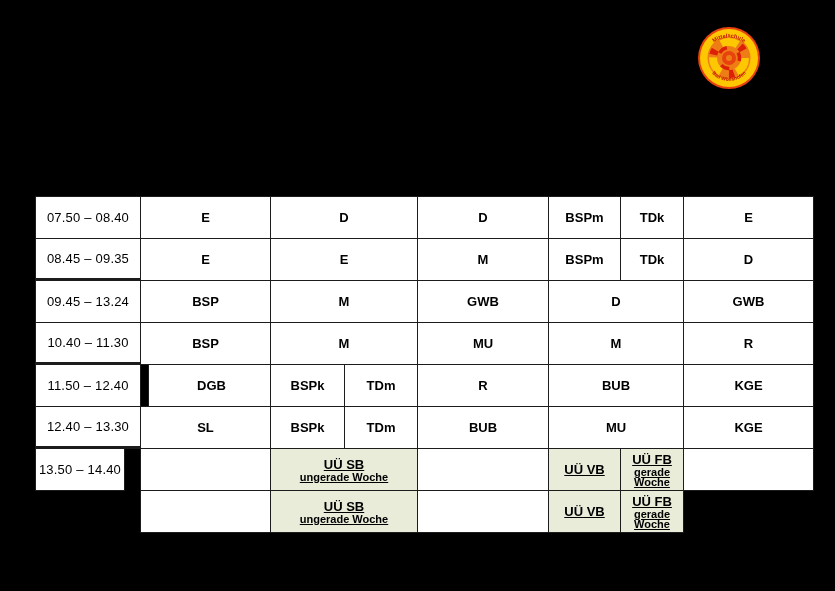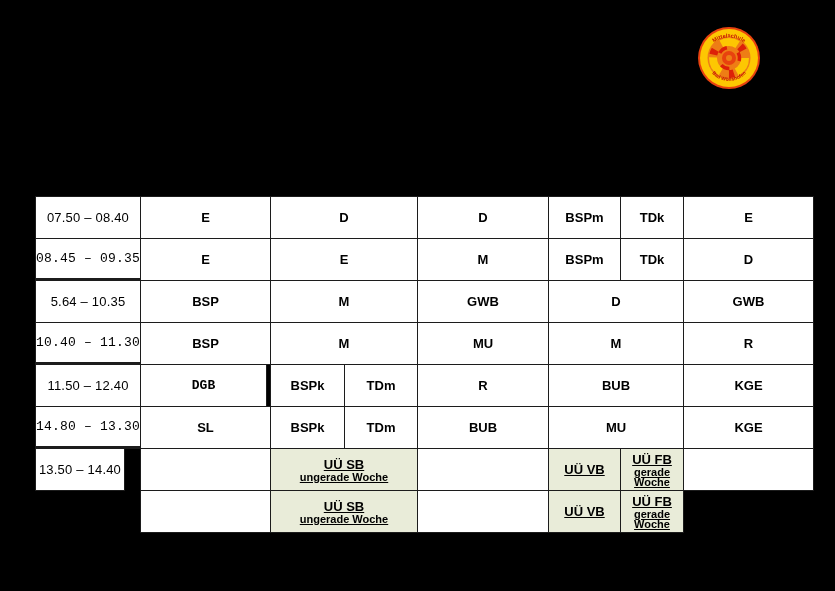--- a/index.html
+++ b/index.html
@@ -16,21 +16,21 @@
     background: var(--cell-bg, #fff);
     border: 1px solid var(--border-c, #1c1c1c);
     display: flex;
     flex-direction: column;
     align-items: center;
     justify-content: center;
     color: #000;
     overflow: hidden;
   }
   .cell.hl { background: var(--hl-bg, #e9ecd9); text-decoration: underline; }
-  .cell.thick { border-bottom-width: 3px; font-family: Liberation Mono, monospace; }
+  .cell.thick { border-bottom-width: 3px; }
   .cell .t {
     font-size: 13px;
     font-weight: bold;
     line-height: 15px;
     white-space: pre;
   }
   .cell.time-cell .t {
     font-size: 13px;
     font-weight: normal;
     letter-spacing: 0.2px;
@@ -108,21 +108,21 @@
       <div class="cell" style="left: 548px; top: 238px; width: 73px; height: 43px;">
         <div class="t">BSPm</div>
       </div>
       <div class="cell" style="left: 620px; top: 238px; width: 64px; height: 43px;">
         <div class="t">TDk</div>
       </div>
       <div class="cell" style="left: 683px; top: 238px; width: 131px; height: 43px;">
         <div class="t">D</div>
       </div>
       <div class="cell time-cell" style="left: 35px; top: 280px; width: 106px; height: 43px;">
-        <div class="t">5.64 – 10.35</div>
+        <div class="t">09.45 – 13.24</div>
       </div>
       <div class="cell" style="left: 140px; top: 280px; width: 131px; height: 43px;">
         <div class="t">BSP</div>
       </div>
       <div class="cell" style="left: 270px; top: 280px; width: 148px; height: 43px;">
         <div class="t">M</div>
       </div>
       <div class="cell" style="left: 417px; top: 280px; width: 132px; height: 43px;">
         <div class="t">GWB</div>
       </div>
@@ -146,40 +146,40 @@
       </div>
       <div class="cell" style="left: 548px; top: 322px; width: 136px; height: 43px;">
         <div class="t">M</div>
       </div>
       <div class="cell" style="left: 683px; top: 322px; width: 131px; height: 43px;">
         <div class="t">R</div>
       </div>
       <div class="cell time-cell" style="left: 35px; top: 364px; width: 106px; height: 43px;">
         <div class="t">11.50 – 12.40</div>
       </div>
-      <div class="cell" style="left: 140px; top: 364px; width: 127px; height: 43px; font-family: Liberation Mono, monospace;">
+      <div class="cell" style="left: 148px; top: 364px; width: 127px; height: 43px;">
         <div class="t">DGB</div>
       </div>
       <div class="cell" style="left: 270px; top: 364px; width: 75px; height: 43px;">
         <div class="t">BSPk</div>
       </div>
       <div class="cell" style="left: 344px; top: 364px; width: 74px; height: 43px;">
         <div class="t">TDm</div>
       </div>
       <div class="cell" style="left: 417px; top: 364px; width: 132px; height: 43px;">
         <div class="t">R</div>
       </div>
       <div class="cell" style="left: 548px; top: 364px; width: 136px; height: 43px;">
         <div class="t">BUB</div>
       </div>
       <div class="cell" style="left: 683px; top: 364px; width: 131px; height: 43px;">
         <div class="t">KGE</div>
       </div>
       <div class="cell thick time-cell" style="left: 35px; top: 406px; width: 106px; height: 43px;">
-        <div class="t">14.80 – 13.30</div>
+        <div class="t">12.40 – 13.30</div>
       </div>
       <div class="cell" style="left: 140px; top: 406px; width: 131px; height: 43px;">
         <div class="t">SL</div>
       </div>
       <div class="cell" style="left: 270px; top: 406px; width: 75px; height: 43px;">
         <div class="t">BSPk</div>
       </div>
       <div class="cell" style="left: 344px; top: 406px; width: 74px; height: 43px;">
         <div class="t">TDm</div>
       </div>

